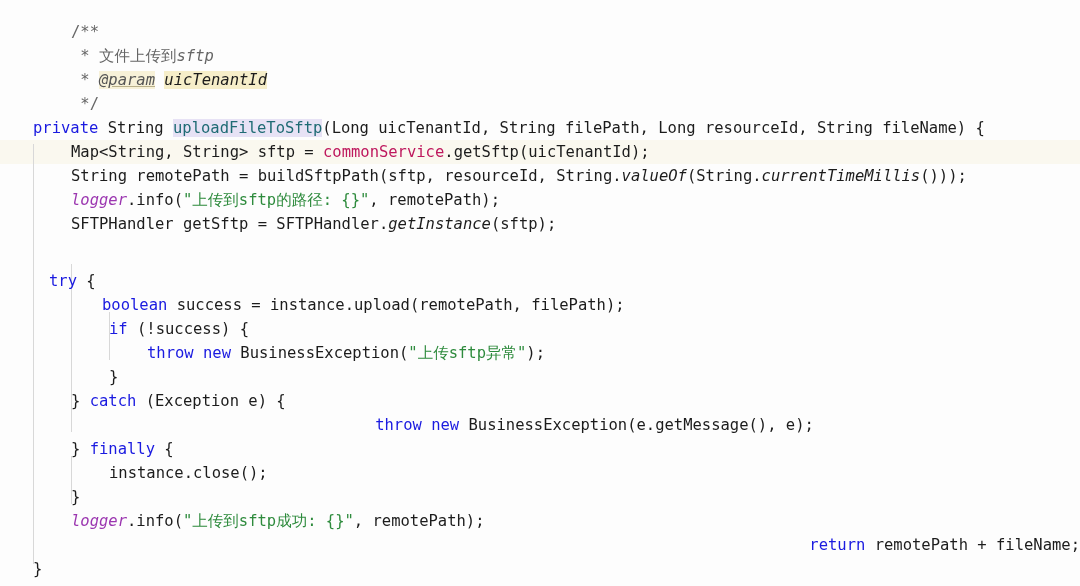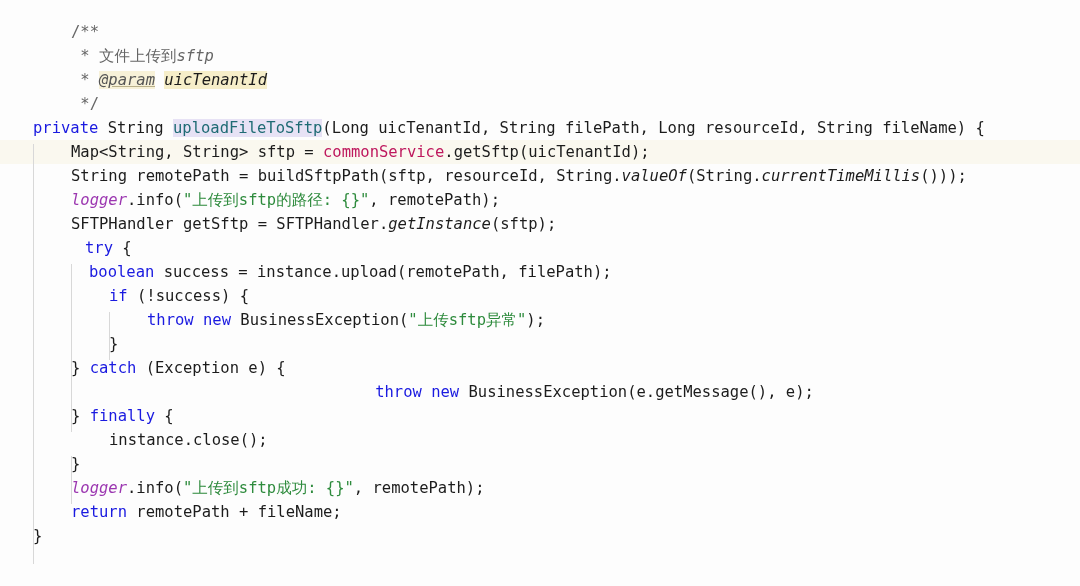--- a/index.html
+++ b/index.html
@@ -99,27 +99,27 @@
   <div class="code" id="code">
       <div class="line" style="padding-left: 71px;"><span class="cmt">/**</span></div>
       <div class="line" style="padding-left: 71px;"><span class="cmt"> * </span><span class="cmt">文件上传到</span><span class="cmt-i">sftp</span></div>
       <div class="line" style="padding-left: 71px;"><span class="cmt"> * </span><span class="tag">@param</span><span class="cmt"> </span><span class="tagval">uicTenantId</span></div>
       <div class="line" style="padding-left: 71px;"><span class="cmt"> */</span></div>
       <div class="line" style="padding-left: 33px;"><span class="kw">private</span><span class="plain"> String </span><span class="caret"></span><span class="mname">uploadFileToSftp</span><span class="plain">(Long uicTenantId, String filePath, Long resourceId, String fileName) {</span></div>
       <div class="line" style="padding-left: 71px;"><span class="plain">Map&lt;String, String&gt; sftp = </span><span class="field">commonService</span><span class="plain">.getSftp(uicTenantId);</span></div>
       <div class="line" style="padding-left: 71px;"><span class="plain">String remotePath = buildSftpPath(sftp, resourceId, String.</span><span class="smeth">valueOf</span><span class="plain">(String.</span><span class="smeth">currentTimeMillis</span><span class="plain">()));</span></div>
       <div class="line" style="padding-left: 71px;"><span class="sfield">logger</span><span class="plain">.info(</span><span class="str">"上传到sftp的路径: {}"</span><span class="plain">, remotePath);</span></div>
       <div class="line" style="padding-left: 71px;"><span class="plain">SFTPHandler getSftp = SFTPHandler.</span><span class="smeth">getInstance</span><span class="plain">(sftp);</span></div>
-      <div class="line" style="padding-left: 85px;"><span class="kw">try</span><span class="plain"> {</span></div>
-      <div class="line" style="padding-left: 81px; margin-left: 8px;"><span class="kw">boolean</span><span class="plain"> success = instance.upload(remotePath, filePath);</span></div>
+      <div class="line" style="padding-left: 49px; margin-top: 33px;"><span class="kw">try</span><span class="plain"> {</span></div>
+      <div class="line" style="padding-left: 102px;"><span class="kw">boolean</span><span class="plain"> success = instance.upload(remotePath, filePath);</span></div>
       <div class="line" style="padding-left: 109px;"><span class="kw">if</span><span class="plain"> (!success) {</span></div>
       <div class="line" style="padding-left: 147px;"><span class="kw">throw</span><span class="plain"> </span><span class="kw">new</span><span class="plain"> BusinessException(</span><span class="str">"上传sftp异常"</span><span class="plain">);</span></div>
       <div class="line" style="padding-left: 109px;"><span class="plain">}</span></div>
       <div class="line" style="padding-left: 71px;"><span class="plain">} </span><span class="kw">catch</span><span class="plain"> (Exception e) {</span></div>
       <div class="line" style="padding-left: 109px; text-align: center;"><span class="kw">throw</span><span class="plain"> </span><span class="kw">new</span><span class="plain"> BusinessException(e.getMessage(), e);</span></div>
       <div class="line" style="padding-left: 71px;"><span class="plain">} </span><span class="kw">finally</span><span class="plain"> {</span></div>
       <div class="line" style="padding-left: 109px;"><span class="plain">instance.close();</span></div>
       <div class="line" style="padding-left: 71px;"><span class="plain">}</span></div>
       <div class="line" style="padding-left: 71px;"><span class="sfield">logger</span><span class="plain">.info(</span><span class="str">"上传到sftp成功: {}"</span><span class="plain">, remotePath);</span></div>
-      <div class="line" style="padding-left: 71px;"><span class="kw">return</span><span class="plain"> remotePath + fileName;</span></div>
+      <div class="line" style="padding-left: 71px; text-align: right;"><span class="kw">return</span><span class="plain"> remotePath + fileName;</span></div>
       <div class="line" style="padding-left: 33px;"><span class="plain">}</span></div>
     </div>
 </div>
 
 </body></html>

